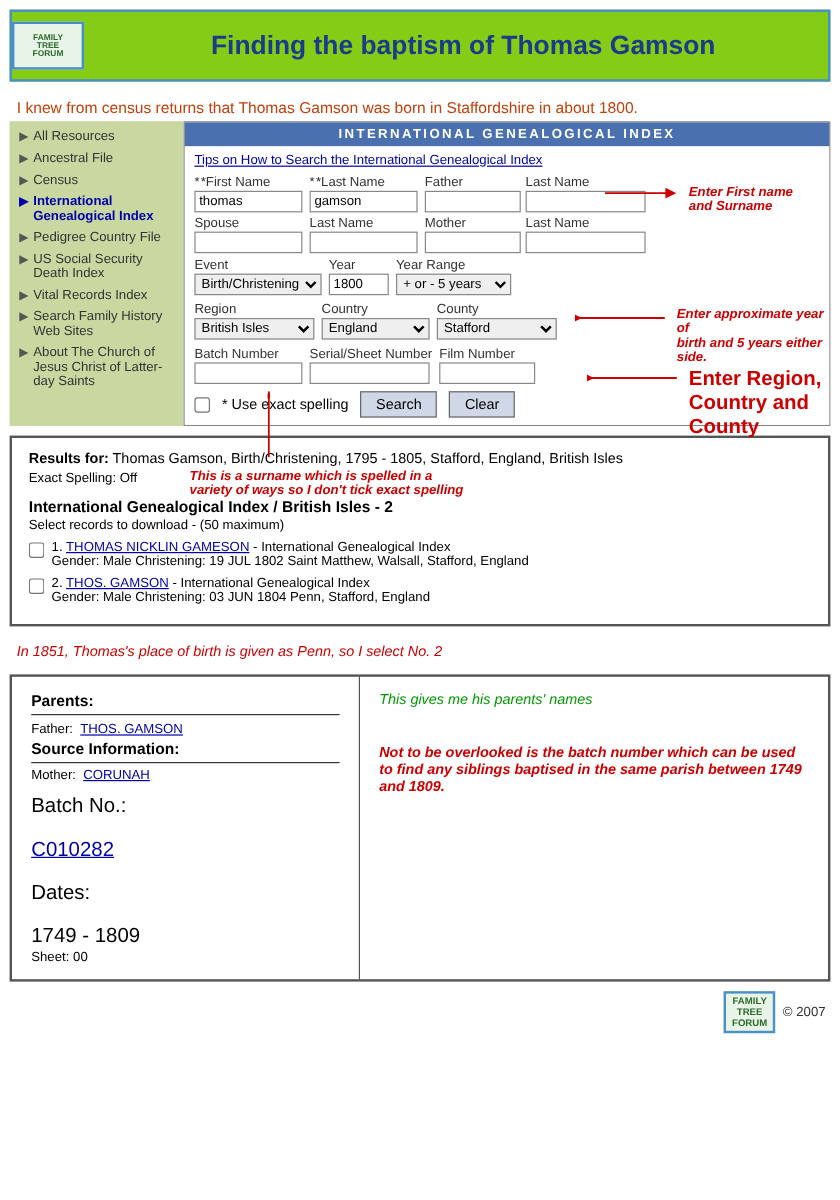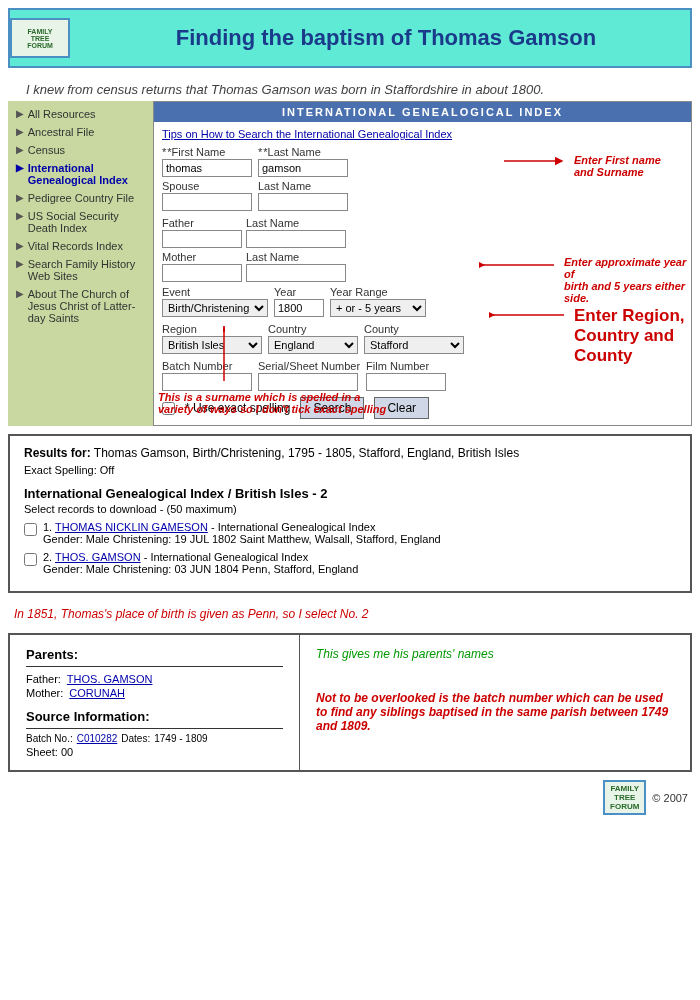--- a/index.html
+++ b/index.html
@@ -1,24 +1,24 @@
 <!DOCTYPE html>
 <html><head>
   <meta charset="utf-8">
   <style>
     * { box-sizing: border-box; margin: 0; padding: 0; }
     body { font-family: Arial, sans-serif; font-size: 12px; background: #fff; width: 700px; }
 
     
-    .header { background: #5eead4; border: 2px solid #4a90c4; display: flex; align-items: center; padding: 8px 0; margin: 8px; }
+    .header { background: #84cc16; border: 2px solid #4a90c4; display: flex; align-items: center; padding: 8px 0; margin: 8px; }
     .header-logo { width: 60px; height: 40px; border: 2px solid #4a90c4; display: flex; flex-direction: column; align-items: center; justify-content: center; background: #e8f4e8; margin-right: 12px; font-size: 9px; font-weight: bold; color: #2a6a2a; }
     .header-title { font-size: 22px; font-weight: bold; color: #1a3a8a; flex: 1; text-align: center; }
 
     
-    .intro-text { color: #404040; font-style: italic; font-size: 13px; padding: 6px 26px 4px; }
+    .intro-text { color: #c2410c; font-size: 13px; padding: 6px 14px 4px; }
 
     
     .sidebar { width: 145px; background: #c8d8a0; padding: 4px 0; flex-shrink: 0; }
     .sidebar-item { padding: 3px 8px; font-size: 11px; color: #333; cursor: pointer; display: flex; align-items: flex-start; }
     .sidebar-item.active { color: #00a; font-weight: bold; }
     .sidebar-item .arrow { margin-right: 4px; color: #555; font-size: 10px; }
     .sidebar-item.active .arrow { color: #00a; }
 
     
     .igi-section { flex: 1; border: 1px solid #888; }
@@ -108,21 +108,21 @@
         <span>About The Church of Jesus Christ of Latter-day Saints</span>
       </div>
     </div>
 
     <div style="flex:1; position:relative;">
       <div class="igi-section">
         <div class="igi-header">INTERNATIONAL GENEALOGICAL INDEX</div>
         <div class="igi-body">
           <a class="igi-link">Tips on How to Search the International Genealogical Index</a>
 
-          <div style="display:flex; gap:6px; margin-bottom:4px;flex-direction:column;">
+          <div style="display:flex; gap:6px; margin-bottom:4px;">
 
             <div>
               <div style="display:flex; gap:6px; margin-bottom:3px;">
                 <div class="form-group">
                   <span class="form-label required">*First Name</span>
                   <input type="text" style="width: 90px;" value="thomas">
                 </div>
                 <div class="form-group">
                   <span class="form-label required">*Last Name</span>
                   <input type="text" style="width: 90px;" value="gamson">
@@ -313,26 +313,26 @@
 
   <div class="bottom-note">In 1851, Thomas's place of birth is given as Penn, so I select No. 2</div>
 
   <div style="display:flex; margin:6px 8px 4px; border:2px solid #555;">
     <div style="padding:12px 16px; border-right:1px solid #555; width:290px;">
       <div style="font-size:13px; font-weight:bold; border-bottom:1px solid #333; padding-bottom:4px; margin-bottom:6px;">Parents:</div>
       <div style="font-size:11px; margin-bottom:2px; display:flex; gap:6px;">
         <span>Father:</span>
         <a style="color:#00a;text-decoration:underline;cursor:pointer;">THOS. GAMSON</a>
       </div>
+      <div style="font-size:13px; font-weight:bold; border-bottom:1px solid #333; padding-bottom:4px; margin-bottom:4px;">Source Information:</div>
       <div style="font-size:11px; margin-bottom:10px; display:flex; gap:6px;">
         <span>Mother:</span>
         <a style="color:#00a;text-decoration:underline;cursor:pointer;">CORUNAH</a>
       </div>
-      <div style="font-size:13px; font-weight:bold; border-bottom:1px solid #333; padding-bottom:4px; margin-bottom:4px;">Source Information:</div>
-      <div style="font-size:10px; display:flex; gap:4px; margin-bottom:2px;">
+      <div style="font-size:17px; display:flex; gap:16px; margin-bottom:2px;flex-direction:column;">
         <span>Batch No.:</span>
         <span style="display:flex; flex-direction:column; gap:2px;">
           <a style="color:#00a;text-decoration:underline;cursor:pointer;">C010282</a>
         </span>
         <span>Dates:</span>
         <span>1749 - 1809</span>
       </div>
       <div style="font-size:11px;">
         <span>Sheet:</span>
         <span>00</span>

